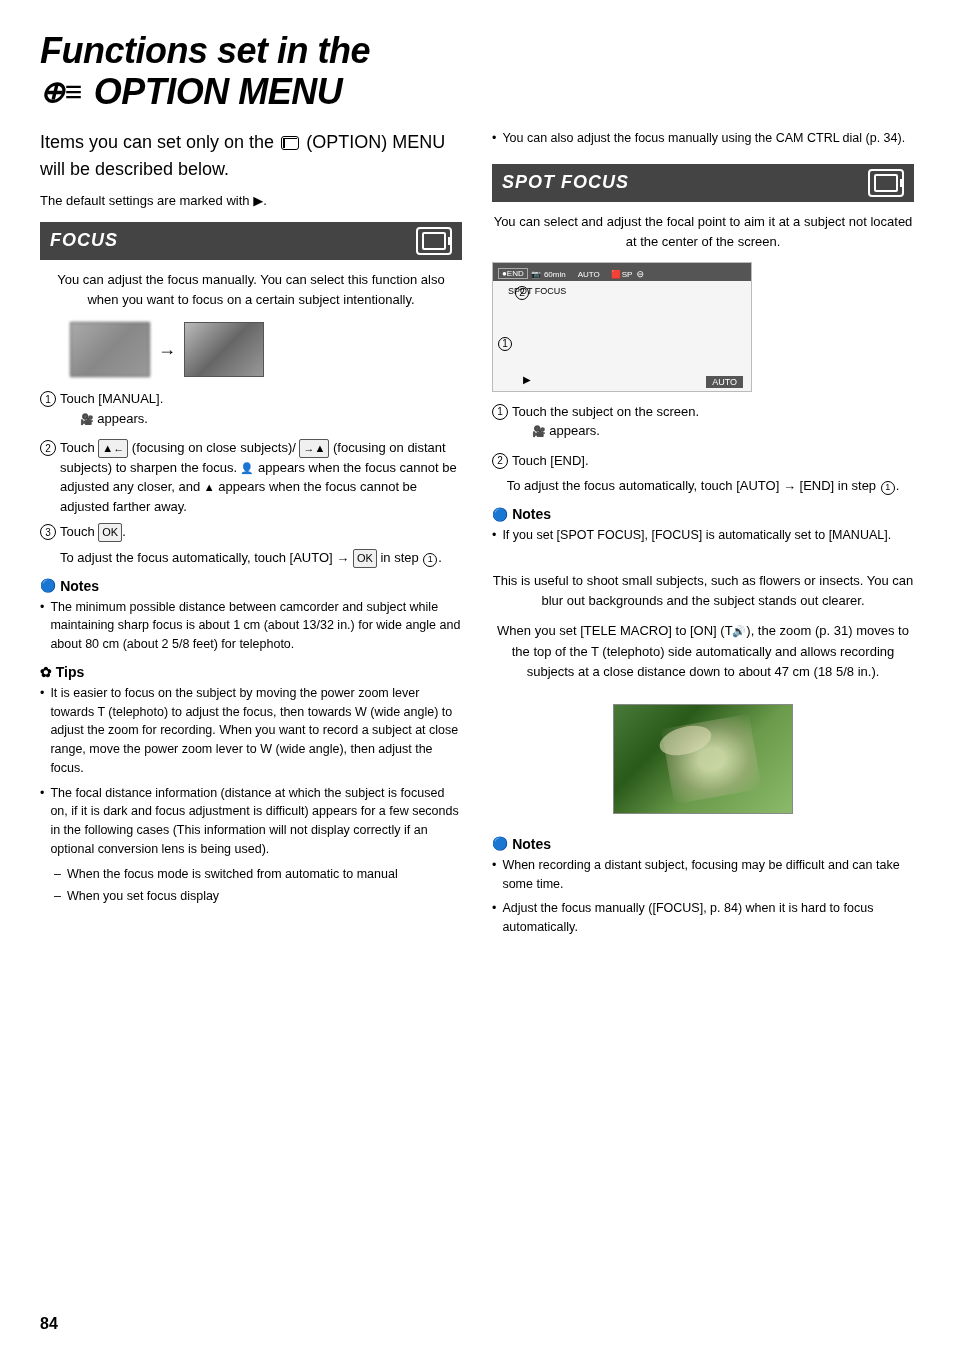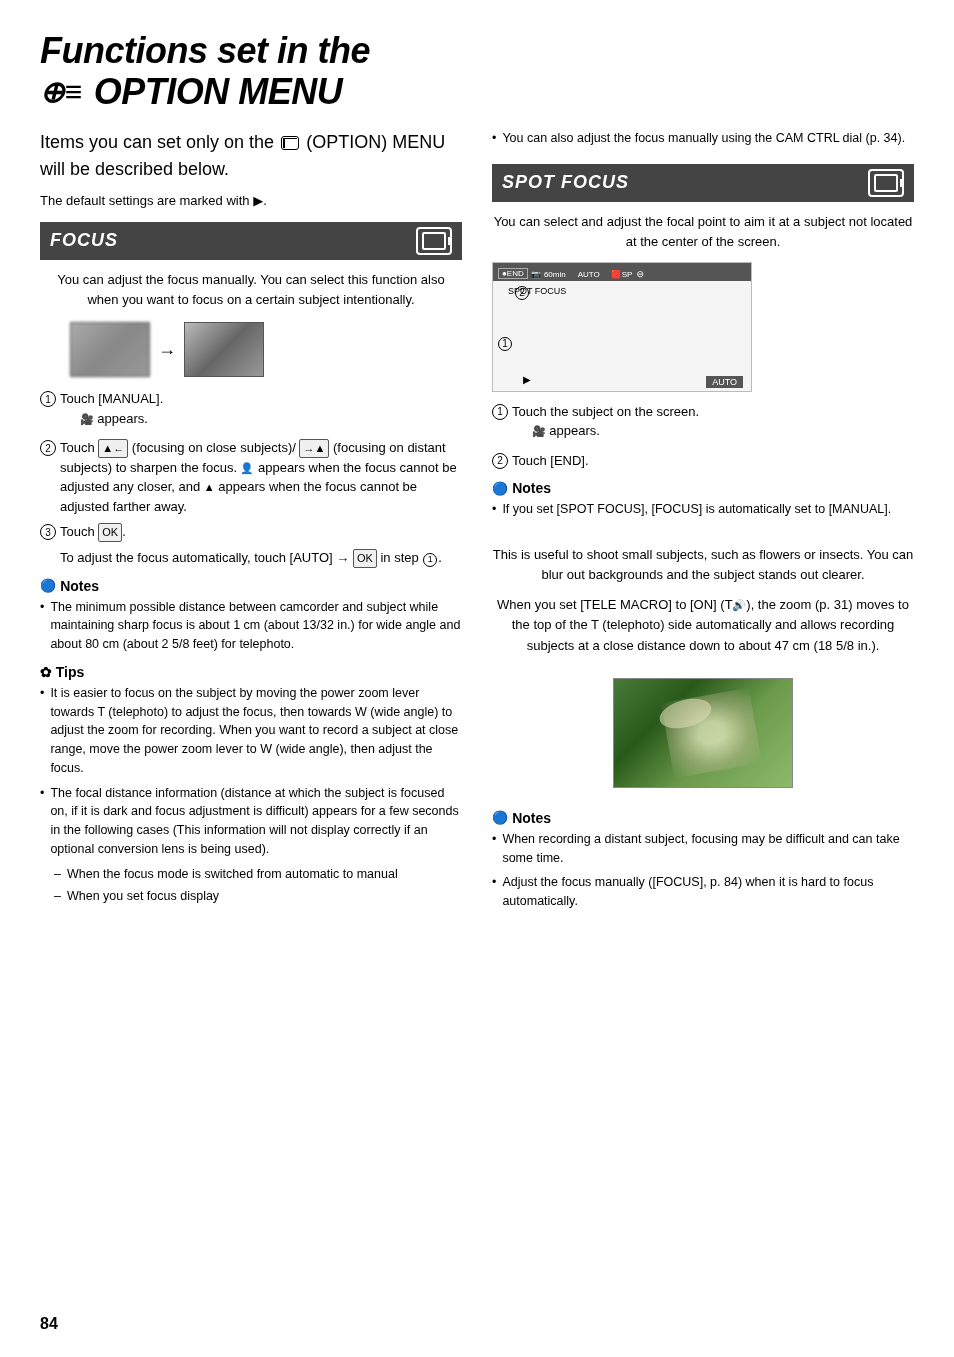--- a/index.html
+++ b/index.html
@@ -451,20 +451,23 @@
         </div>
       </div>
 
       <div class="numbered-item">
         <span class="num-circle">2</span>
         <div>
           <span>Touch [END].</span>
         </div>
       </div>
 
+      <p class="body-text">
+        To adjust the focus automatically, touch [AUTO] → [END] in step <span class="num-circle" style="display:inline-flex; width:14px; height:14px; font-size:9px; margin:0 1px;">1</span>.
+      </p>
 
       <div class="notes-section">
         <div class="notes-header">
           <span>🔵</span>
           <span style="font-size:14px; font-weight:bold;">Notes</span>
         </div>
         <div class="bullet-item">
           <span class="bullet-dot">•</span>
           <span>If you set [SPOT FOCUS], [FOCUS] is automatically set to [MANUAL].</span>
         </div>

